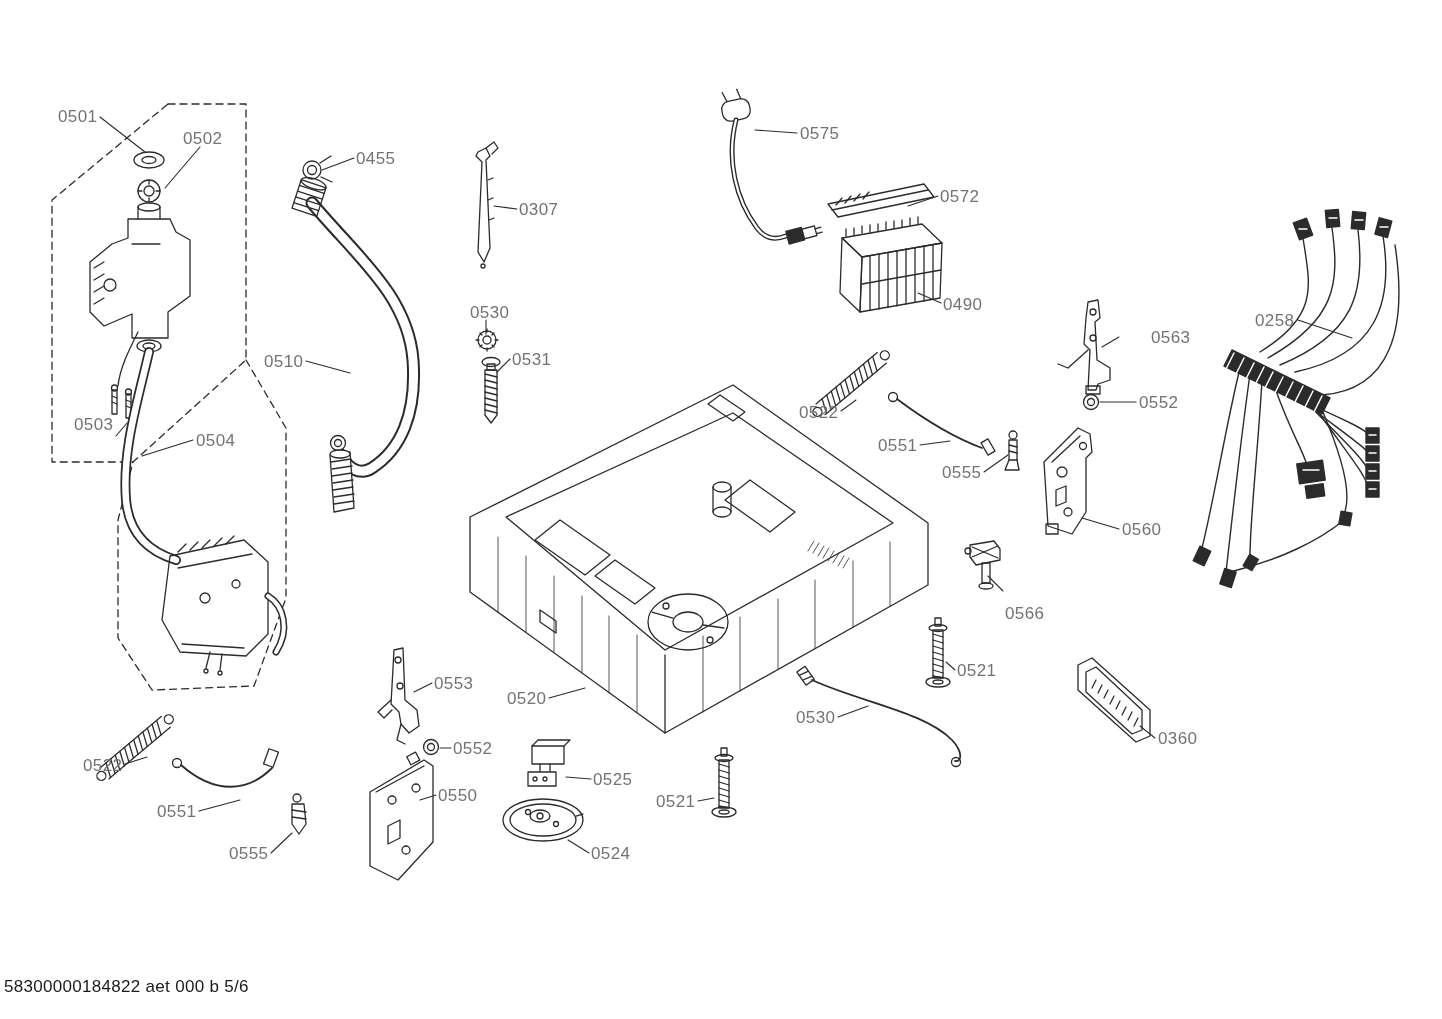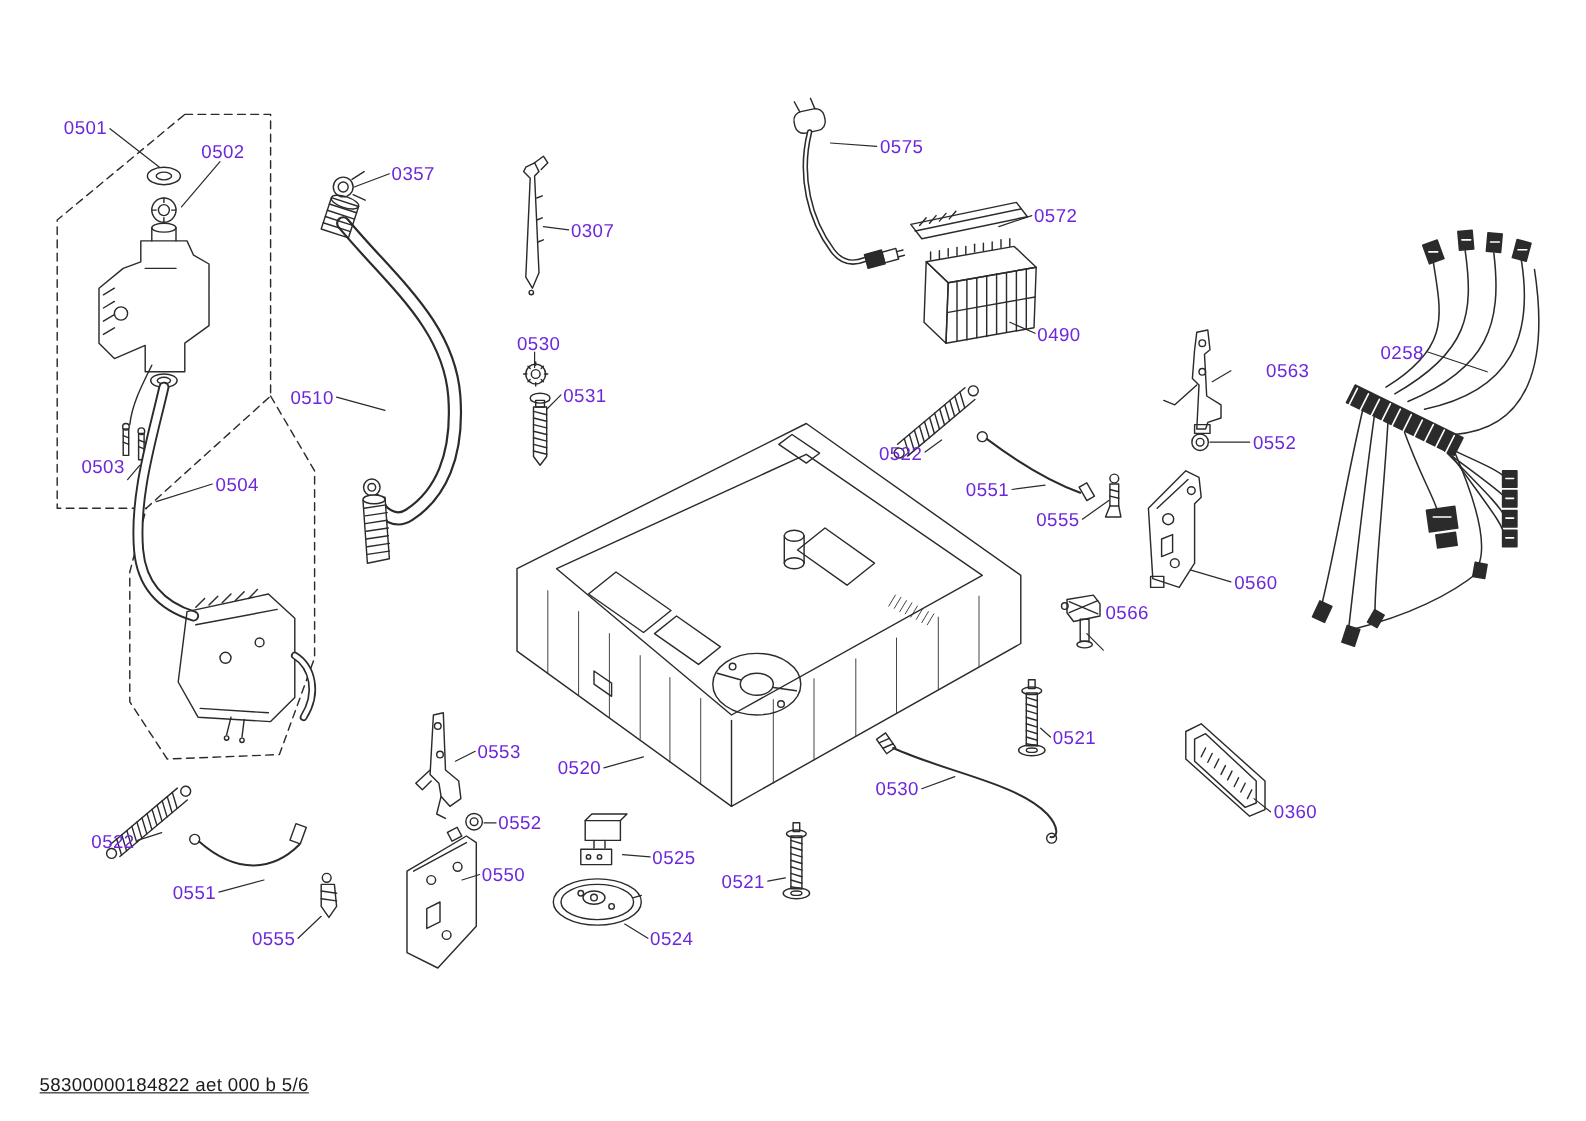--- a/index.html
+++ b/index.html
@@ -7,31 +7,30 @@
     position:relative;
     width:1442px;height:1019px;
     background:#ffffff;
     font-family:"Liberation Sans", sans-serif;
     overflow:hidden;
   }
   .diagram-svg{position:absolute;left:0;top:0;}
   .part-label{
     position:absolute;
     font-size:17px;
-    color:#6d28d9;
+    color:#737373;
     letter-spacing:.4px;
     white-space:nowrap;
   }
   .footer-code{
     position:absolute;
-    left:36px;top:977px;
+    left:4px;top:977px;
     font-size:17px;
     color:#1b1b1b;
     letter-spacing:.3px;
-    text-decoration:underline;
   }
 </style>
 </head>
 <body>
 
 <div class="canvas">
 
   <svg class="diagram-svg" width="1442" height="1019" viewBox="0 0 1442 1019">
     <defs>
       <g id="spring">
@@ -501,38 +500,38 @@
         <line x1="698" y1="801" x2="714" y2="798"></line>
         <line x1="199" y1="811" x2="240" y2="800"></line>
         <line x1="589" y1="853" x2="568" y2="840"></line>
         <line x1="271" y1="853" x2="292" y2="833"></line>
       </g>
     </g>
   </svg>
 
   <span class="part-label" style="left:58px;top:107px">0501</span>
   <span class="part-label" style="left:183px;top:129px">0502</span>
-  <span class="part-label" style="left:356px;top:149px">0357</span>
+  <span class="part-label" style="left:356px;top:149px">0455</span>
   <span class="part-label" style="left:519px;top:200px">0307</span>
   <span class="part-label" style="left:800px;top:124px">0575</span>
   <span class="part-label" style="left:940px;top:187px">0572</span>
   <span class="part-label" style="left:943px;top:295px">0490</span>
   <span class="part-label" style="left:470px;top:303px">0530</span>
   <span class="part-label" style="left:512px;top:350px">0531</span>
   <span class="part-label" style="left:264px;top:352px">0510</span>
   <span class="part-label" style="left:1151px;top:328px">0563</span>
   <span class="part-label" style="left:1255px;top:311px">0258</span>
   <span class="part-label" style="left:1139px;top:393px">0552</span>
   <span class="part-label" style="left:799px;top:403px">0522</span>
   <span class="part-label" style="left:74px;top:415px">0503</span>
   <span class="part-label" style="left:196px;top:431px">0504</span>
   <span class="part-label" style="left:878px;top:436px">0551</span>
   <span class="part-label" style="left:942px;top:463px">0555</span>
   <span class="part-label" style="left:1122px;top:520px">0560</span>
-  <span class="part-label" style="left:1005px;top:548px">0566</span>
+  <span class="part-label" style="left:1005px;top:604px">0566</span>
   <span class="part-label" style="left:957px;top:661px">0521</span>
   <span class="part-label" style="left:434px;top:674px">0553</span>
   <span class="part-label" style="left:507px;top:689px">0520</span>
   <span class="part-label" style="left:796px;top:708px">0530</span>
   <span class="part-label" style="left:1158px;top:729px">0360</span>
   <span class="part-label" style="left:453px;top:739px">0552</span>
   <span class="part-label" style="left:83px;top:756px">0522</span>
   <span class="part-label" style="left:593px;top:770px">0525</span>
   <span class="part-label" style="left:438px;top:786px">0550</span>
   <span class="part-label" style="left:656px;top:792px">0521</span>

